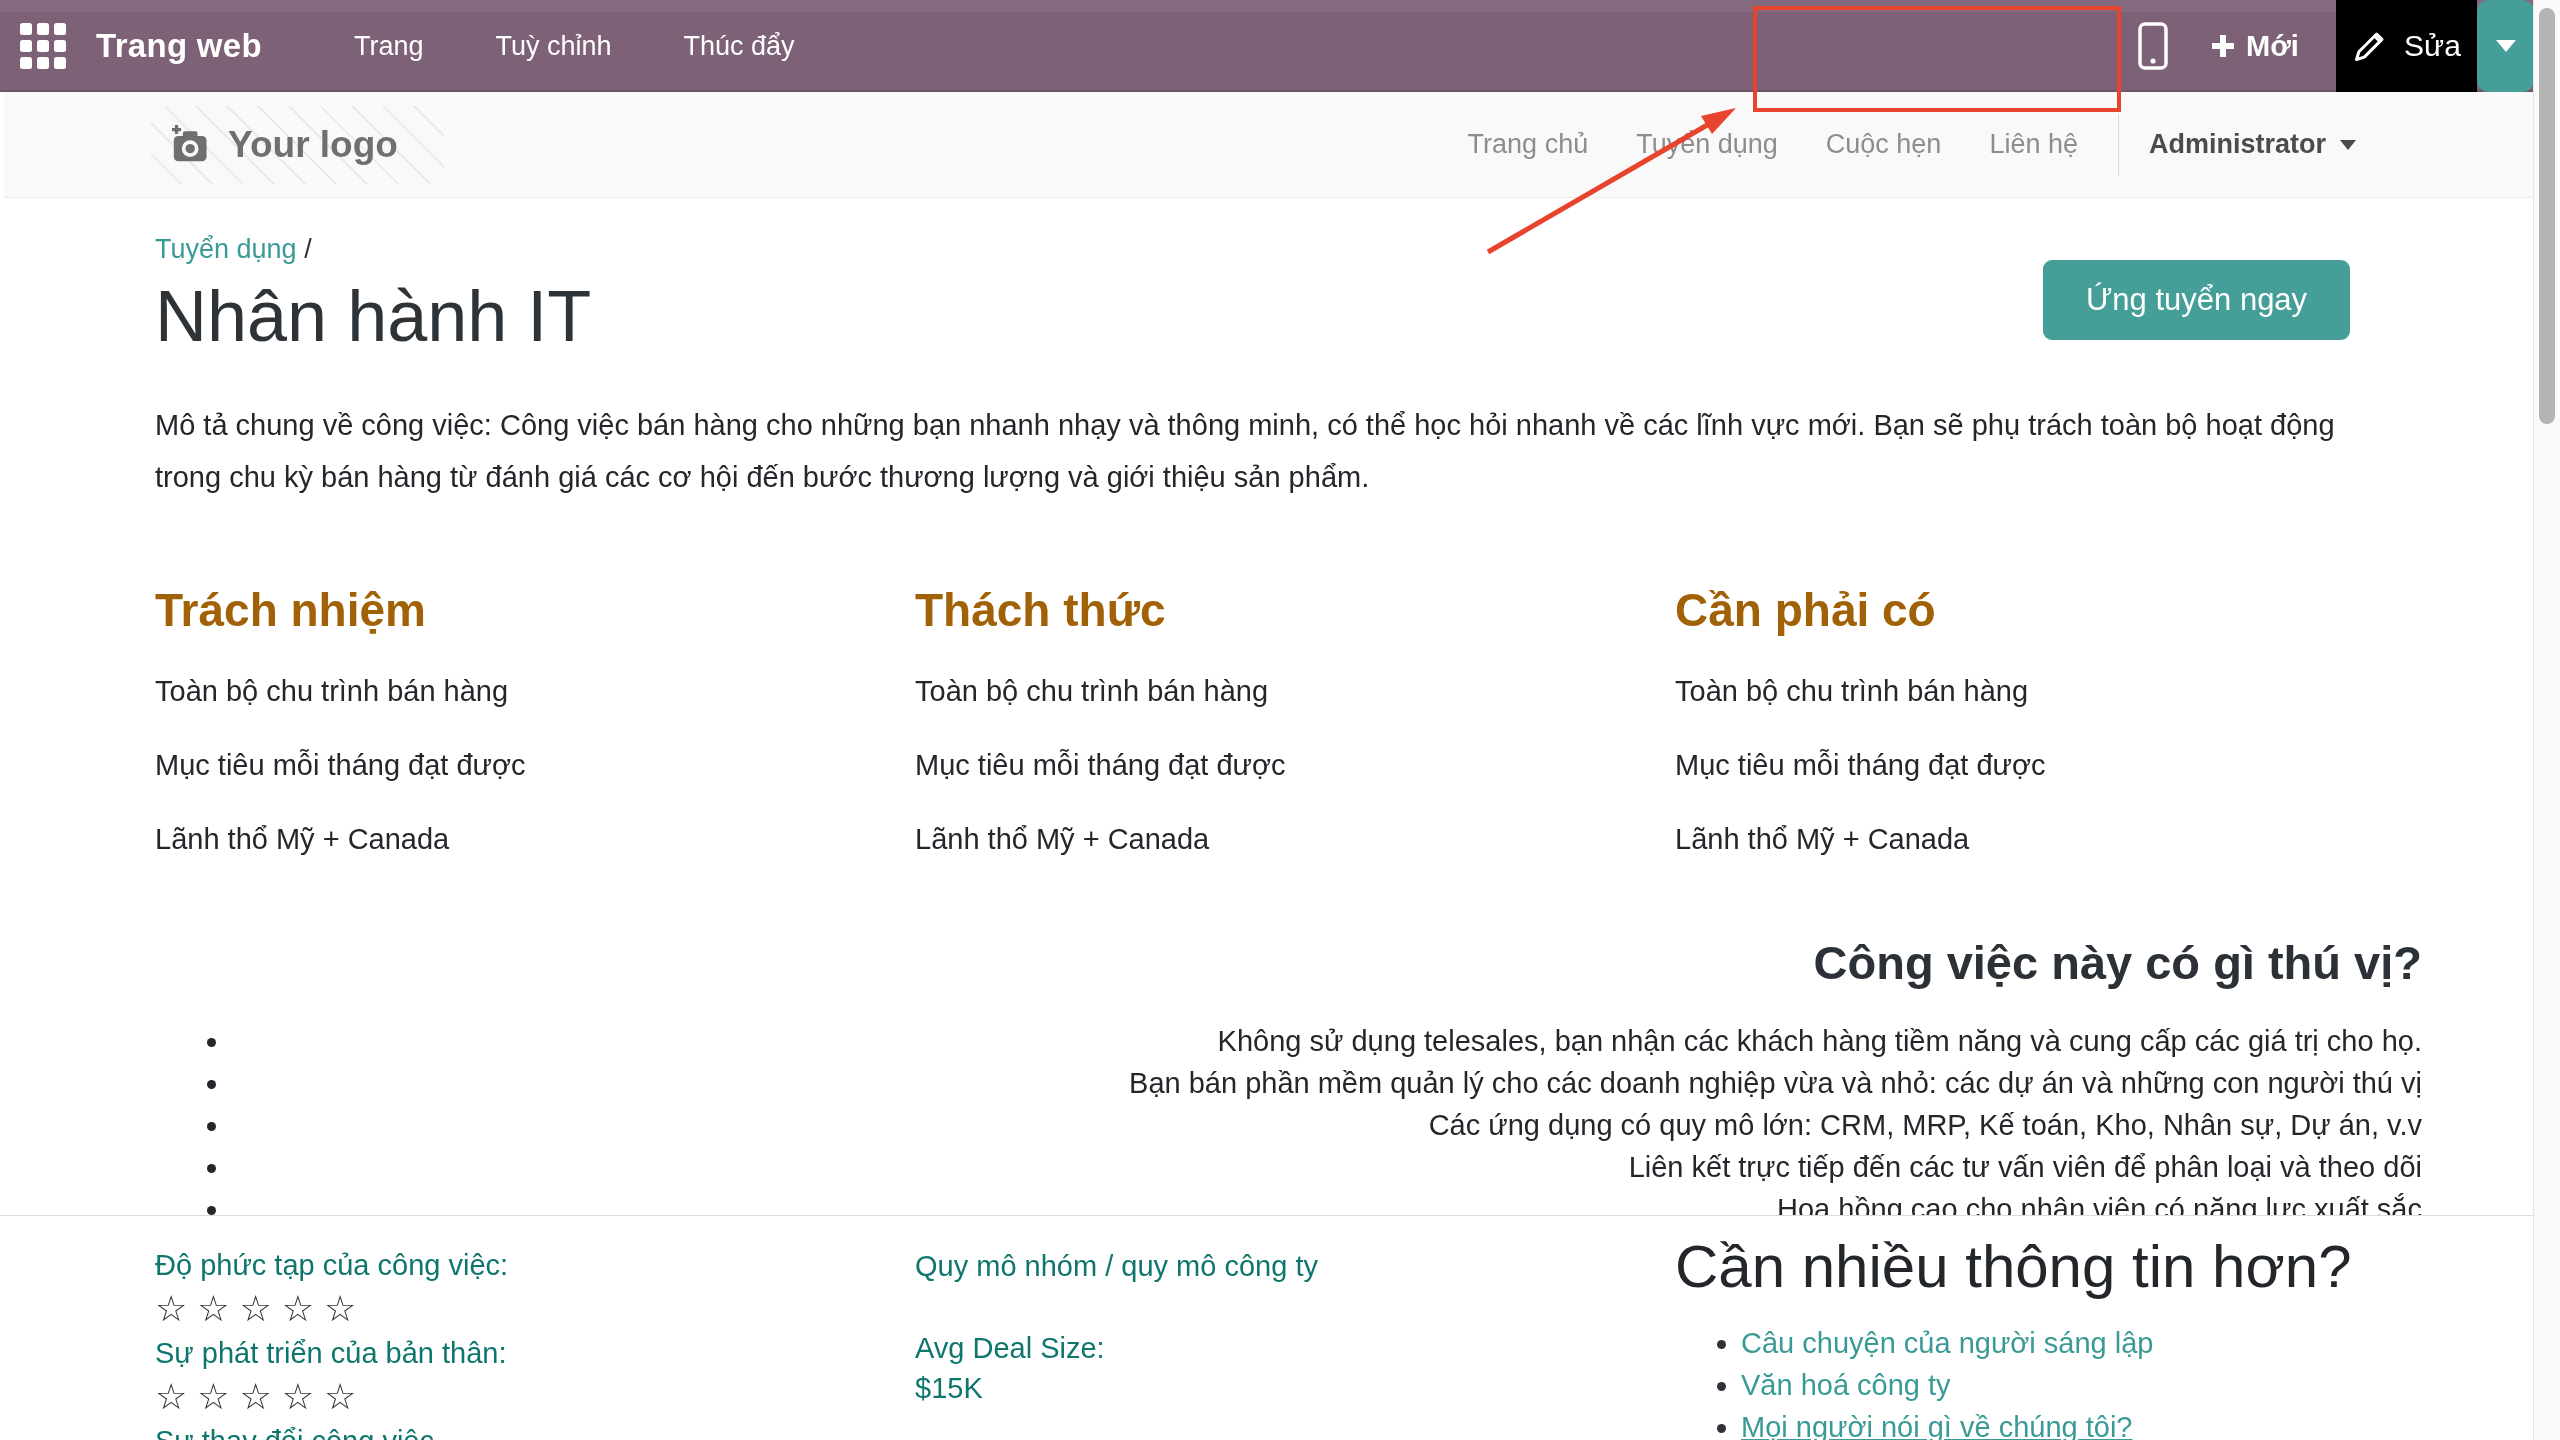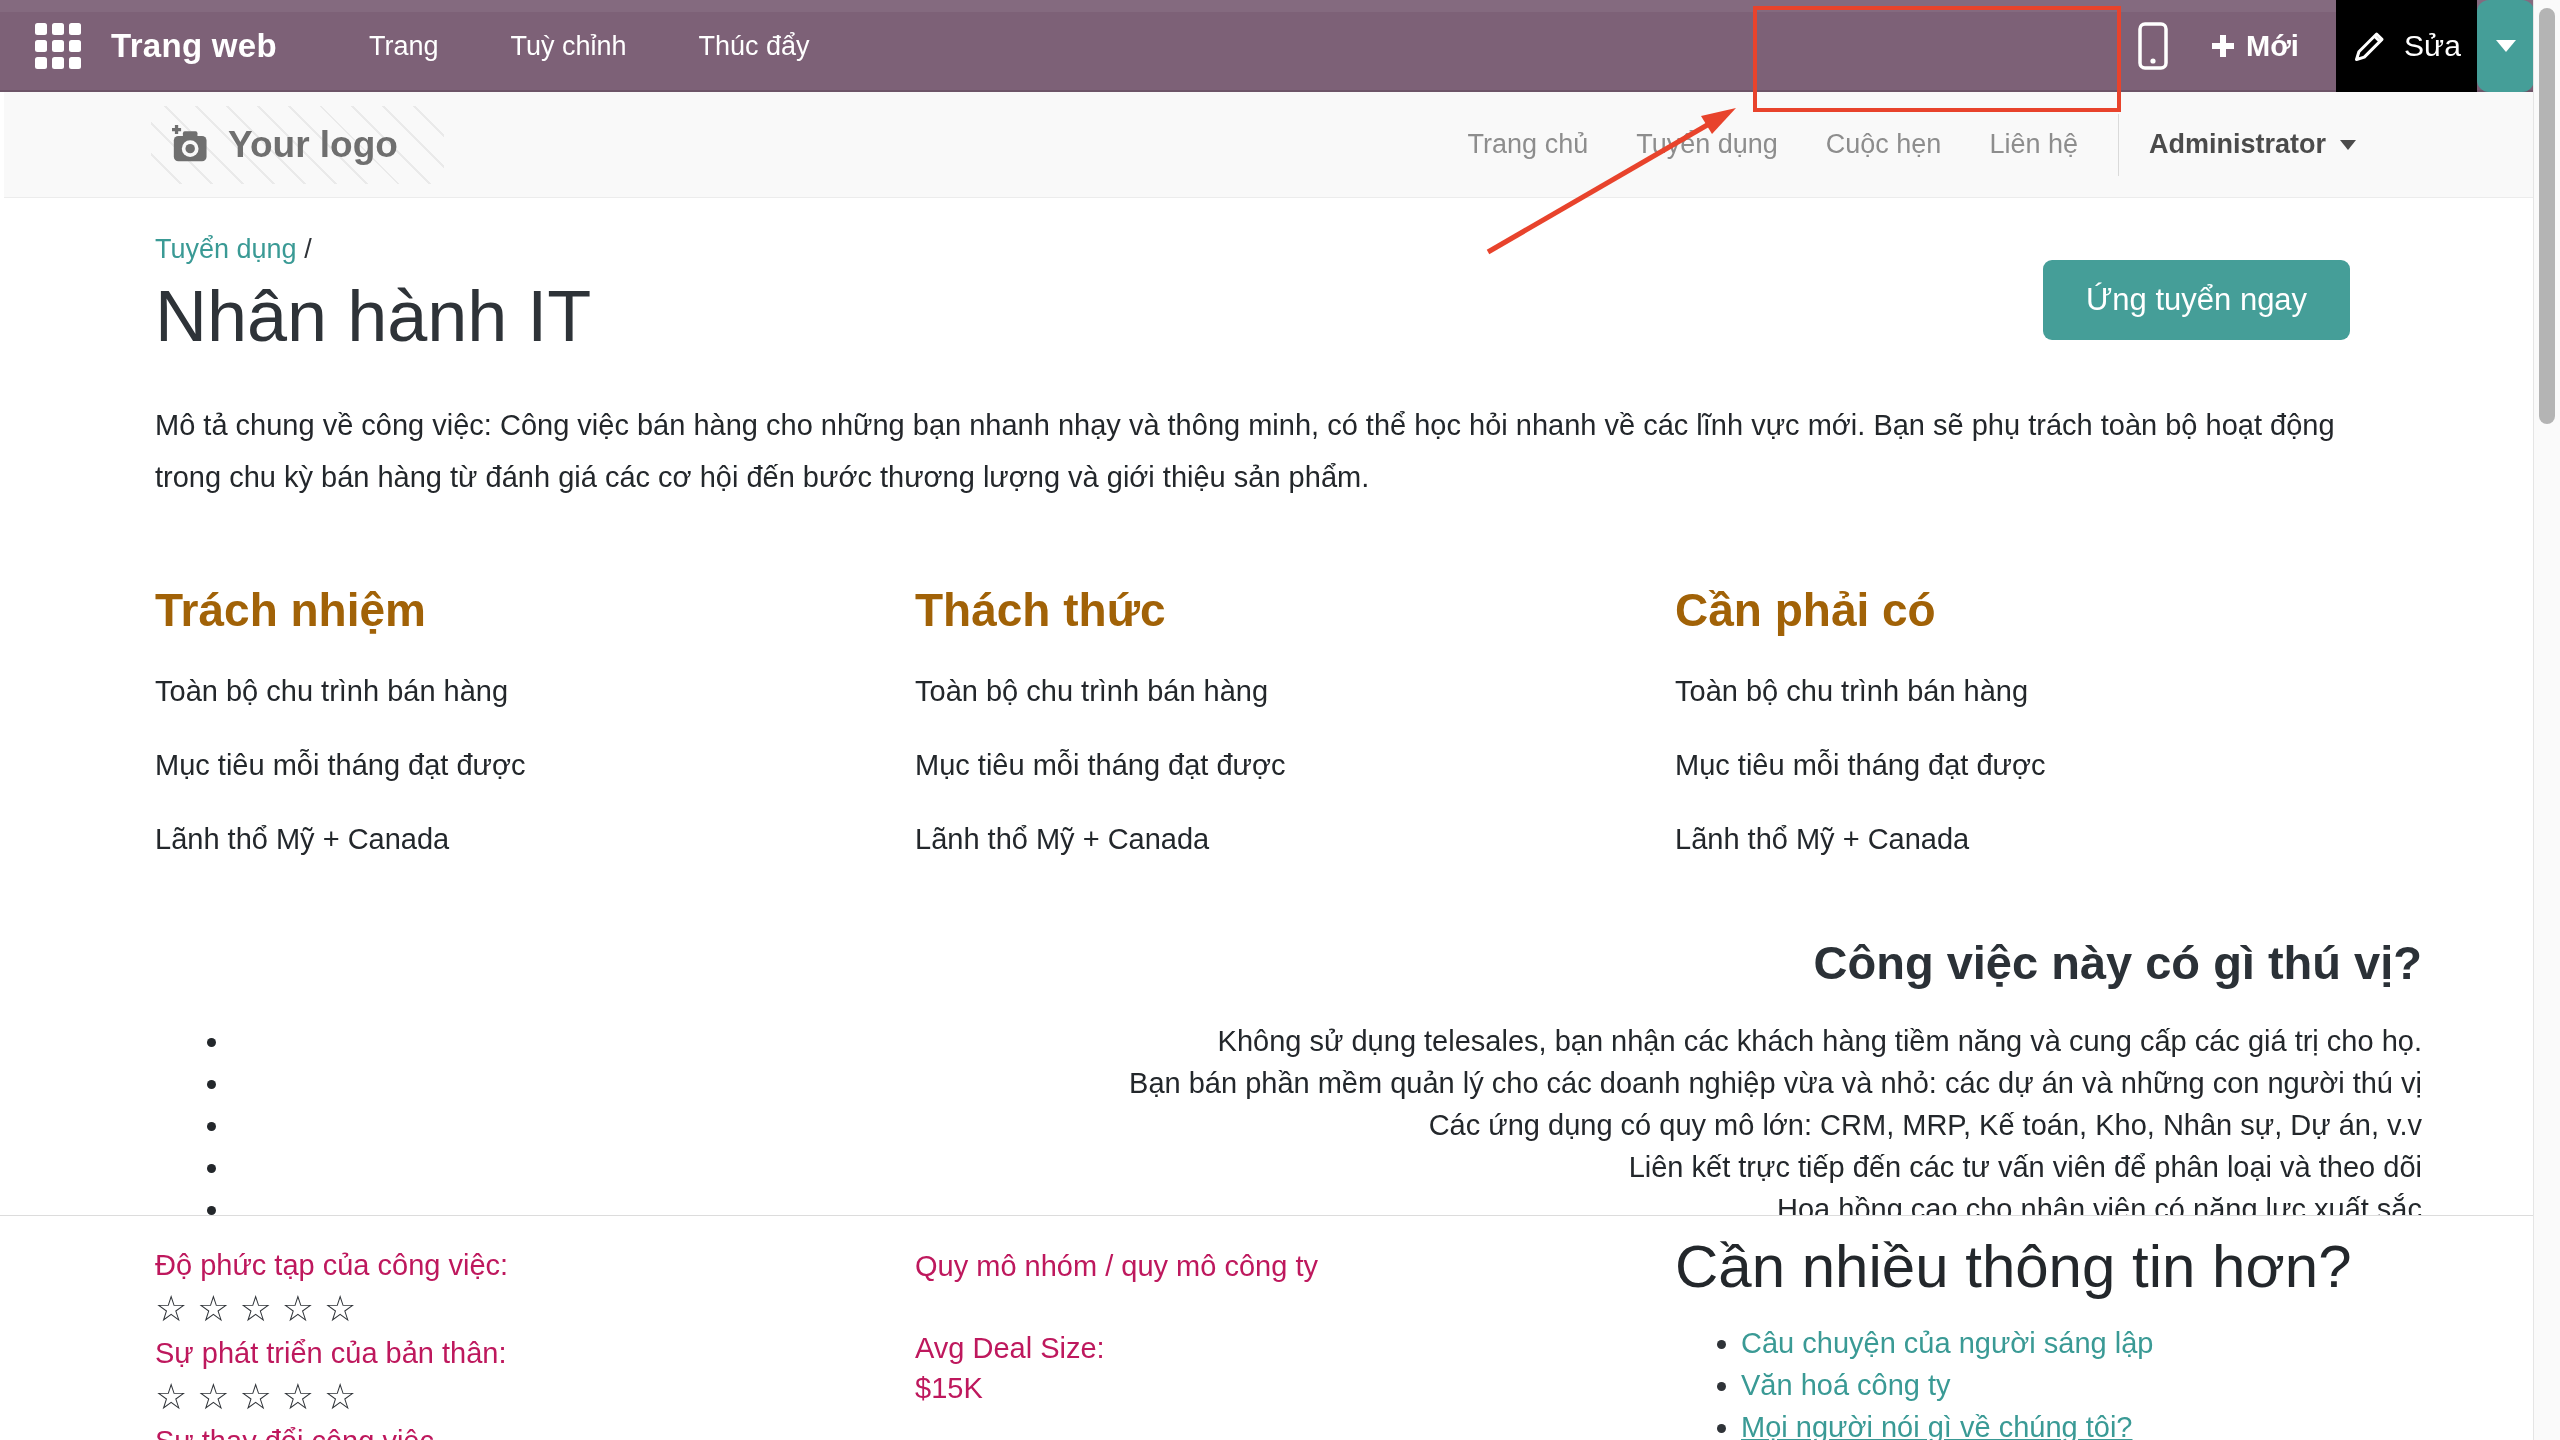--- a/index.html
+++ b/index.html
@@ -2,21 +2,21 @@
 <html><head>
 <meta charset="utf-8">
 <style>
   html,body{margin:0;padding:0;background:#fff;}
   #screen{position:relative;width:2560px;height:1440px;overflow:hidden;
           font-family:"Liberation Sans", sans-serif;background:#fff;}
 
   
   .navbar{position:absolute;left:0;top:0;width:2560px;height:92px;
           background:#7d6177;box-shadow:inset 0 12px 0 rgba(255,255,255,.06), inset 0 -2px 0 rgba(0,0,0,.12);}
-  .nav-left{position:absolute;left:35px;top:0;height:92px;display:flex;align-items:center;}
+  .nav-left{position:absolute;left:20px;top:0;height:92px;display:flex;align-items:center;}
   .apps-grid{display:grid;grid-template-columns:repeat(3,12px);grid-template-rows:repeat(3,12px);
              gap:5px;cursor:pointer;}
   .apps-grid span{background:#fff;border-radius:2.5px;display:block;}
   .brand{color:#fff;font-size:33px;font-weight:700;margin-left:30px;letter-spacing:.3px;}
   .nav-menu{display:flex;align-items:center;gap:72px;margin-left:92px;}
   .nav-menu .mi{color:#fff;font-size:27px;cursor:pointer;}
 
   .publish-group{position:absolute;left:1818px;top:0;height:92px;display:flex;align-items:center;gap:24px;}
   .toggle{width:52px;height:32px;border-radius:17px;background:#d66a73;position:relative;cursor:pointer;}
   .toggle .knob{position:absolute;left:3px;top:3px;width:26px;height:26px;border-radius:50%;background:#fff;
@@ -73,21 +73,21 @@
 
   .perks{margin-top:42px;text-align:right;}
   .perks h3{margin:0;font-size:47px;font-weight:700;color:#2b3137;}
   .perks ul{margin:30px 0 0;padding-left:76px;}
   .perks li{font-size:29px;line-height:42px;color:#23272b;}
 
   
   .footer{position:absolute;left:0;top:1215px;width:2534px;height:230px;background:#fff;
           border-top:1px solid #dcdcdc;}
   .f-col1{position:absolute;left:155px;top:26px;}
-  .f-label{font-size:29px;line-height:46px;color:#be185d;}
+  .f-label{font-size:29px;line-height:46px;color:#0f766e;}
   .stars{font-size:36px;line-height:42px;letter-spacing:10px;color:#2f3338;}
   .f-col2{position:absolute;left:915px;top:30px;}
   .f-col2 .f-label{line-height:40px;}
   .f-gap{height:42px;}
   .f-col3{position:absolute;left:1675px;top:16px;}
   .f-col3 h2{margin:0;font-size:60px;font-weight:400;color:#23272b;line-height:70px;}
   .f-col3 ul{margin:20px 0 0;padding-left:66px;}
   .f-col3 li{font-size:29px;line-height:42px;color:#2f3338;}
   .f-link{color:#3a9a95;cursor:pointer;}
   .f-link.underlined{text-decoration:underline;}

